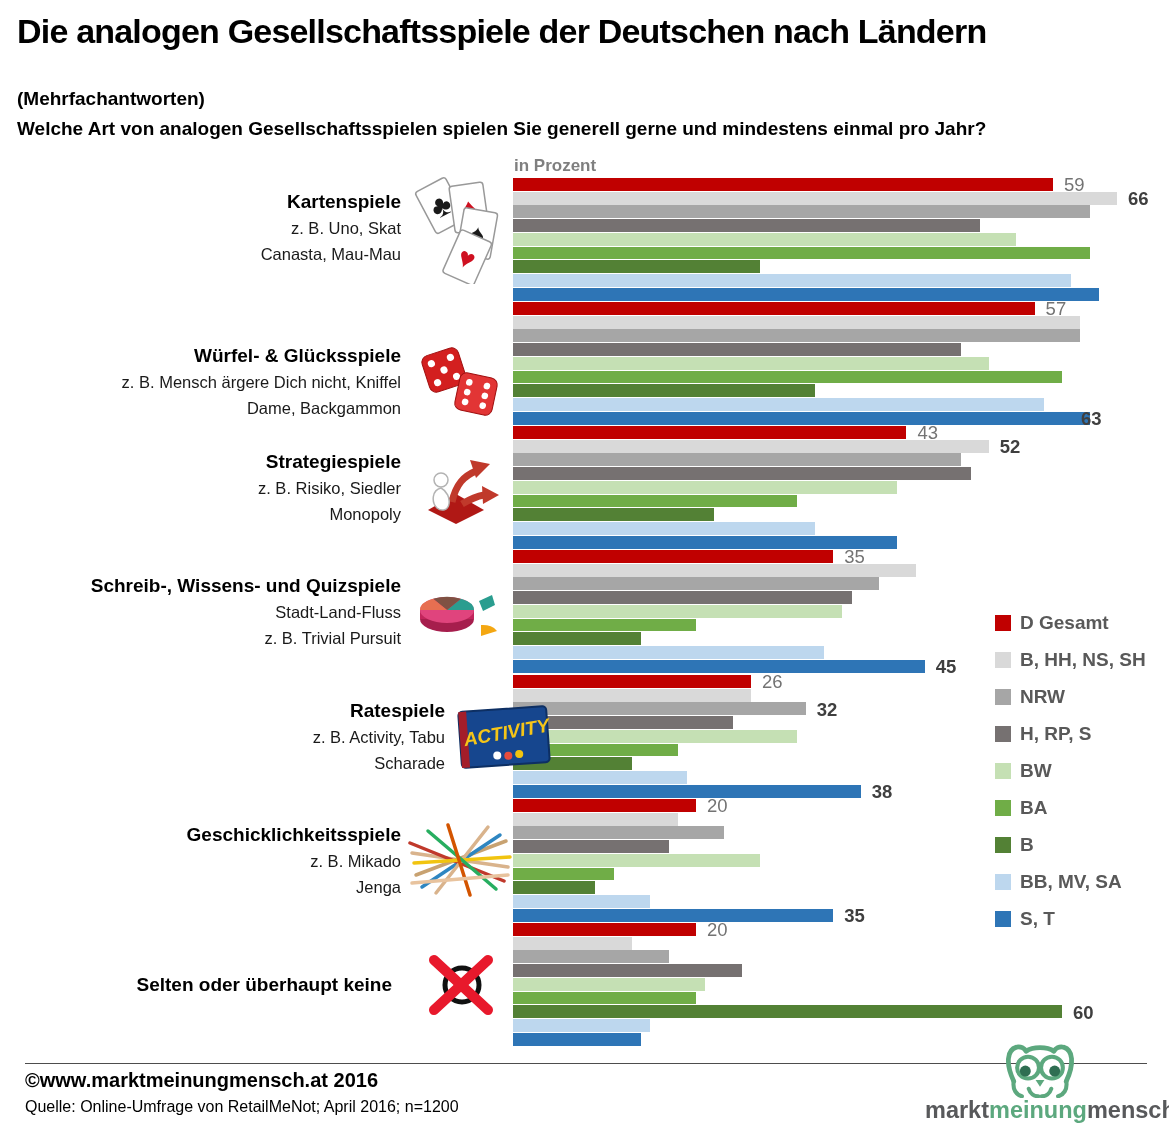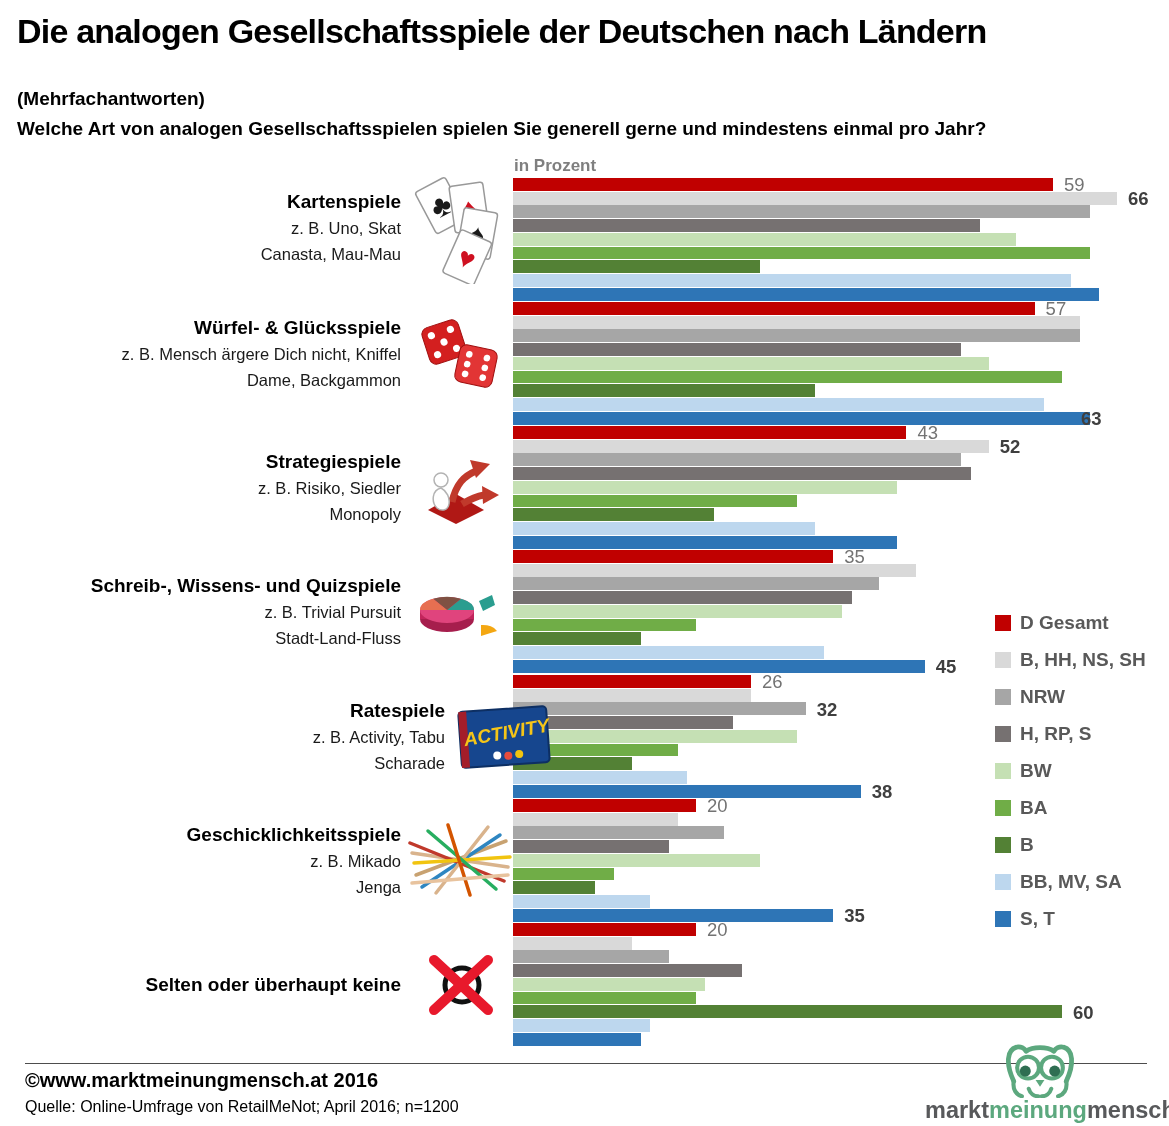--- a/index.html
+++ b/index.html
@@ -92,21 +92,21 @@
         <div class="bar" style="width: 567.3px; background: rgb(166, 166, 166);"></div>
         <div class="bar" style="width: 448.4px; background: rgb(118, 113, 113);"></div>
         <div class="bar" style="width: 475.8px; background: rgb(197, 224, 180);"></div>
         <div class="bar" style="width: 549px; background: rgb(112, 173, 71);"></div>
         <div class="bar" style="width: 301.9px; background: rgb(83, 129, 53);"></div>
         <div class="bar" style="width: 530.7px; background: rgb(189, 215, 238);"></div>
         <div class="bar" style="width: 576.5px; background: rgb(46, 117, 182);"></div>
         <span class="vlabel normal" style="left: 532.6px; top: -4px;">57</span>
         <span class="vlabel bold" style="left: 568px; top: 106px;">63</span>
       </div>
-      <div class="cat" style="top: 292px; height: 123px; align-items: center;">
+      <div class="cat" style="top: 320px; height: 123px; align-items: center;">
         <div class="cat-text">
           <div class="cat-title">Würfel- &amp; Glücksspiele</div>
           <div class="cat-line">z. B. Mensch ärgere Dich nicht, Kniffel</div>
           <div class="cat-line">Dame, Backgammon</div>
         </div>
         <div class="cat-icon">
           <svg width="86" height="82" viewBox="0 0 86 82">
             <g transform="rotate(-18 27 29)">
               <rect x="8" y="10" width="38" height="38" rx="7" fill="#d31f1f" stroke="#9f0f0f"></rect>
               <circle cx="17" cy="19" r="3.6" fill="#fff"></circle>
@@ -167,22 +167,22 @@
         <div class="bar" style="width: 183px; background: rgb(112, 173, 71);"></div>
         <div class="bar" style="width: 128.1px; background: rgb(83, 129, 53);"></div>
         <div class="bar" style="width: 311.1px; background: rgb(189, 215, 238);"></div>
         <div class="bar" style="width: 411.8px; background: rgb(46, 117, 182);"></div>
         <span class="vlabel normal" style="left: 331.3px; top: -4px;">35</span>
         <span class="vlabel bold" style="left: 422.8px; top: 106px;">45</span>
       </div>
       <div class="cat" style="top: 550px; height: 123px;">
         <div class="cat-text">
           <div class="cat-title">Schreib-, Wissens- und Quizspiele</div>
+          <div class="cat-line">Stadt-Land-Fluss</div>
           <div class="cat-line">z. B. Trivial Pursuit</div>
-          <div class="cat-line">Stadt-Land-Fluss</div>
         </div>
         <div class="cat-icon">
           <svg width="86" height="70" viewBox="0 0 86 70">
             <ellipse cx="30" cy="42" rx="27" ry="13" fill="#a61e4d"></ellipse>
             <rect x="3" y="33" width="54" height="9" fill="#c2255c"></rect>
             <ellipse cx="30" cy="33" rx="27" ry="13" fill="#e0447d"></ellipse>
             <path d="M30,33 L57,33 A27,13 0 0 0 44,21.7 Z" fill="#2a9d8f"></path>
             <path d="M30,33 L44,21.7 A27,13 0 0 0 16,21.7 Z" fill="#7f5143"></path>
             <path d="M30,33 L16,21.7 A27,13 0 0 0 3,33 Z" fill="#e76f51"></path>
             <path d="M62,24 l13,-6 l3,10 l-12,6 z" fill="#2a9d8f"></path>
@@ -264,21 +264,21 @@
         <div class="bar" style="width: 155.6px; background: rgb(166, 166, 166);"></div>
         <div class="bar" style="width: 228.8px; background: rgb(118, 113, 113);"></div>
         <div class="bar" style="width: 192.2px; background: rgb(197, 224, 180);"></div>
         <div class="bar" style="width: 183px; background: rgb(112, 173, 71);"></div>
         <div class="bar" style="width: 549px; background: rgb(83, 129, 53);"></div>
         <div class="bar" style="width: 137.3px; background: rgb(189, 215, 238);"></div>
         <div class="bar" style="width: 128.1px; background: rgb(46, 117, 182);"></div>
         <span class="vlabel normal" style="left: 194px; top: -4px;">20</span>
         <span class="vlabel bold" style="left: 560px; top: 78.5px;">60</span>
       </div>
-      <div class="cat" style="top: 923px; height: 123px;">
+      <div class="cat" style="top: 923px; height: 123px; gap: 9px;">
         <div class="cat-text">
           <div class="cat-title">Selten oder überhaupt keine</div>
         </div>
         <div class="cat-icon">
           <svg width="76" height="64" viewBox="0 0 76 64">
             <ellipse cx="40" cy="32" rx="17" ry="17" fill="none" stroke="#111" stroke-width="5"></ellipse>
             <line x1="12" y1="7" x2="66" y2="57" stroke="#e8192c" stroke-width="10" stroke-linecap="round"></line>
             <line x1="66" y1="7" x2="12" y2="57" stroke="#e8192c" stroke-width="10" stroke-linecap="round"></line>
           </svg>
         </div>

